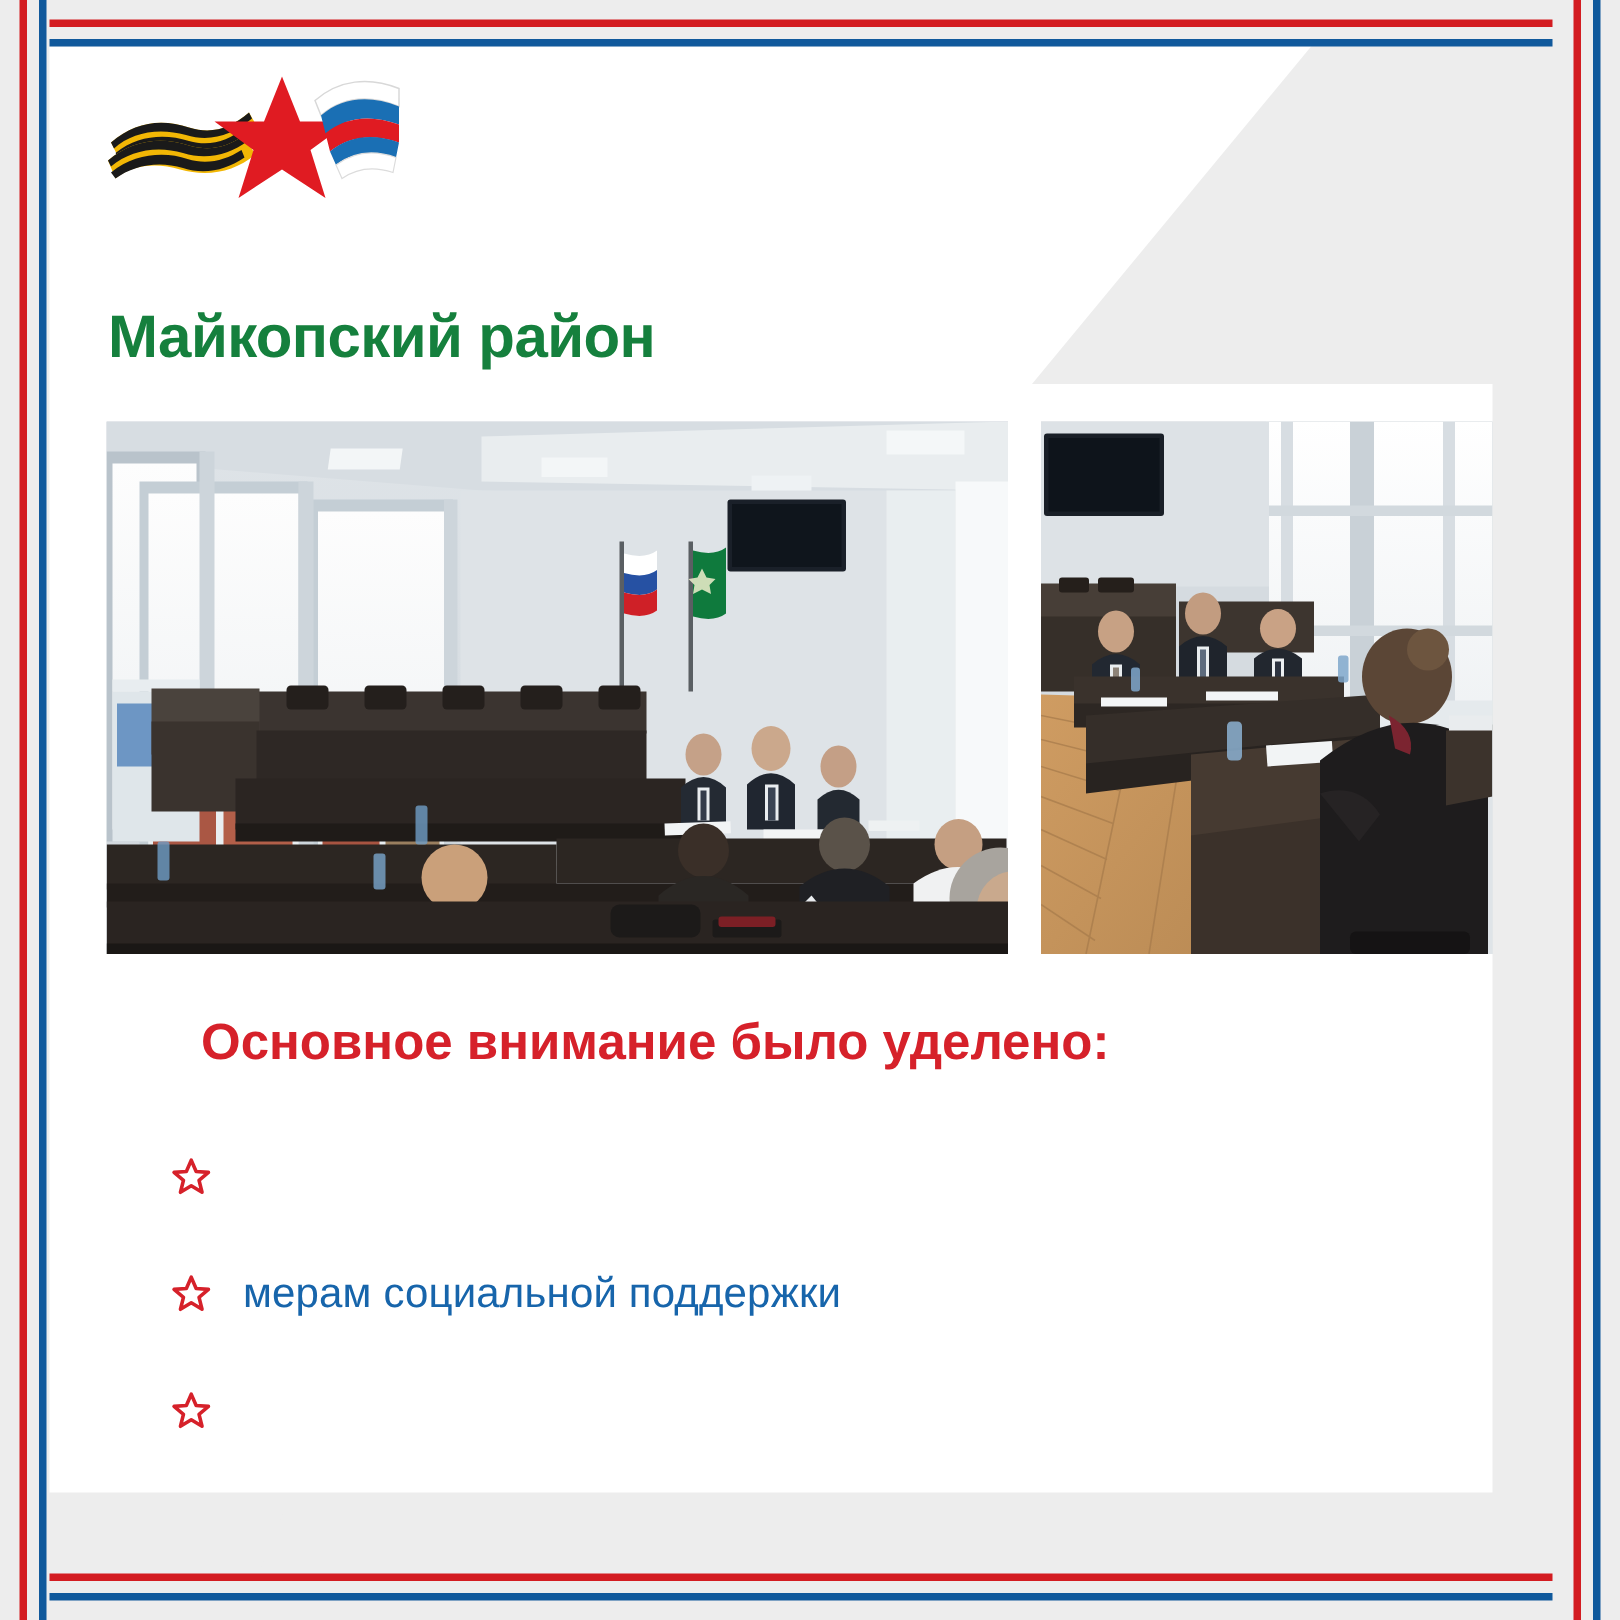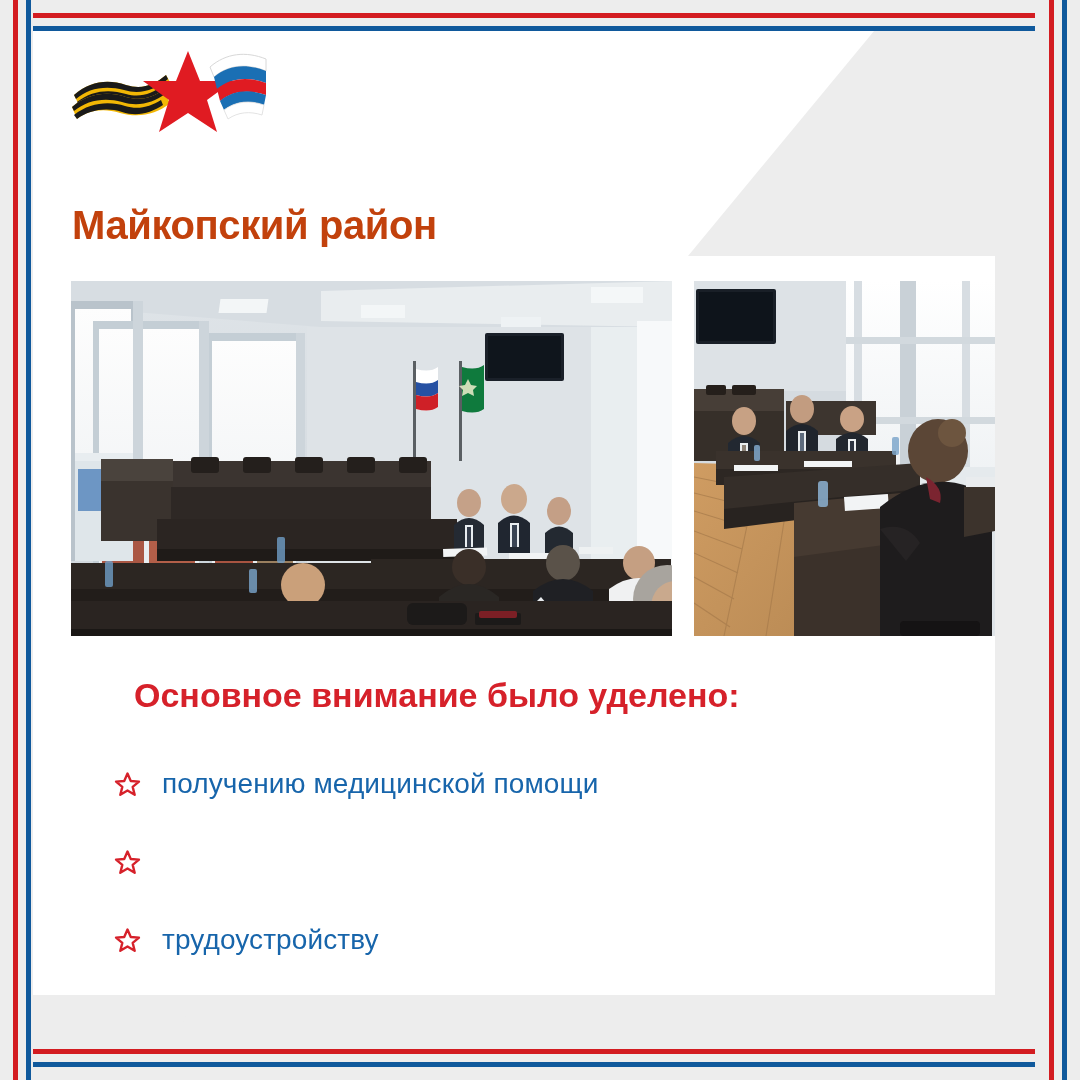--- a/index.html
+++ b/index.html
@@ -56,21 +56,21 @@
   .logo { position:absolute; left:70px; top:45px; width:260px; height:120px; z-index:5; }
   .logo-wordmark {
     position:absolute; left:82px; top:62px;
     font-size:25px; font-weight:bold; color:#1a6fb4;
     line-height:1.02; letter-spacing:0.3px;
   }
 
   
   .district-title {
     position:absolute; left:72px; top:203px;
-    font-size:40px; font-weight:bold; color:#c2410c;
+    font-size:40px; font-weight:bold; color:#15803d;
     letter-spacing:-0.4px;
     z-index:5;
   }
 
   
   .photo { position:absolute; overflow:hidden; z-index:5; background:#cfd6dc; }
   .photo-1 { left:71px;  top:281px; width:601px; height:355px; }
   .photo-2 { left:694px; top:281px; width:301px; height:355px; }
   .photo svg { display:block; width:100%; height:100%; }
 
@@ -372,33 +372,32 @@
 <div class="attention-heading">Основное внимание было уделено:</div>
 
 <div class="bullets">
 
   <div class="bullet-row">
     <span class="bullet-star">
       <svg viewBox="0 0 24 24" xmlns="http://www.w3.org/2000/svg" aria-hidden="true">
         <path d="M12 2.2 L14.9 8.9 L22.2 9.4 L16.6 14.1 L18.4 21.2 L12 17.3 L5.6 21.2 L7.4 14.1 L1.8 9.4 L9.1 8.9 Z" fill="none" stroke="#d6212a" stroke-width="2.1" stroke-linejoin="round"></path>
       </svg>
     </span>
-    <span class="bullet-text">получению медицинской помощи</span>
+  </div>
+
+  <div class="bullet-row">
+    <span class="bullet-star">
+      <svg viewBox="0 0 24 24" xmlns="http://www.w3.org/2000/svg" aria-hidden="true">
+        <path d="M12 2.2 L14.9 8.9 L22.2 9.4 L16.6 14.1 L18.4 21.2 L12 17.3 L5.6 21.2 L7.4 14.1 L1.8 9.4 L9.1 8.9 Z" fill="none" stroke="#d6212a" stroke-width="2.1" stroke-linejoin="round"></path>
+      </svg>
+    </span>
+    <span class="bullet-text">мерам социальной поддержки</span>
   </div>
 
   <div class="bullet-row">
     <span class="bullet-star">
       <svg viewBox="0 0 24 24" xmlns="http://www.w3.org/2000/svg" aria-hidden="true">
         <path d="M12 2.2 L14.9 8.9 L22.2 9.4 L16.6 14.1 L18.4 21.2 L12 17.3 L5.6 21.2 L7.4 14.1 L1.8 9.4 L9.1 8.9 Z" fill="none" stroke="#d6212a" stroke-width="2.1" stroke-linejoin="round"></path>
       </svg>
     </span>
   </div>
 
-  <div class="bullet-row">
-    <span class="bullet-star">
-      <svg viewBox="0 0 24 24" xmlns="http://www.w3.org/2000/svg" aria-hidden="true">
-        <path d="M12 2.2 L14.9 8.9 L22.2 9.4 L16.6 14.1 L18.4 21.2 L12 17.3 L5.6 21.2 L7.4 14.1 L1.8 9.4 L9.1 8.9 Z" fill="none" stroke="#d6212a" stroke-width="2.1" stroke-linejoin="round"></path>
-      </svg>
-    </span>
-    <span class="bullet-text">трудоустройству</span>
-  </div>
-
 </div>
 
 </body></html>

